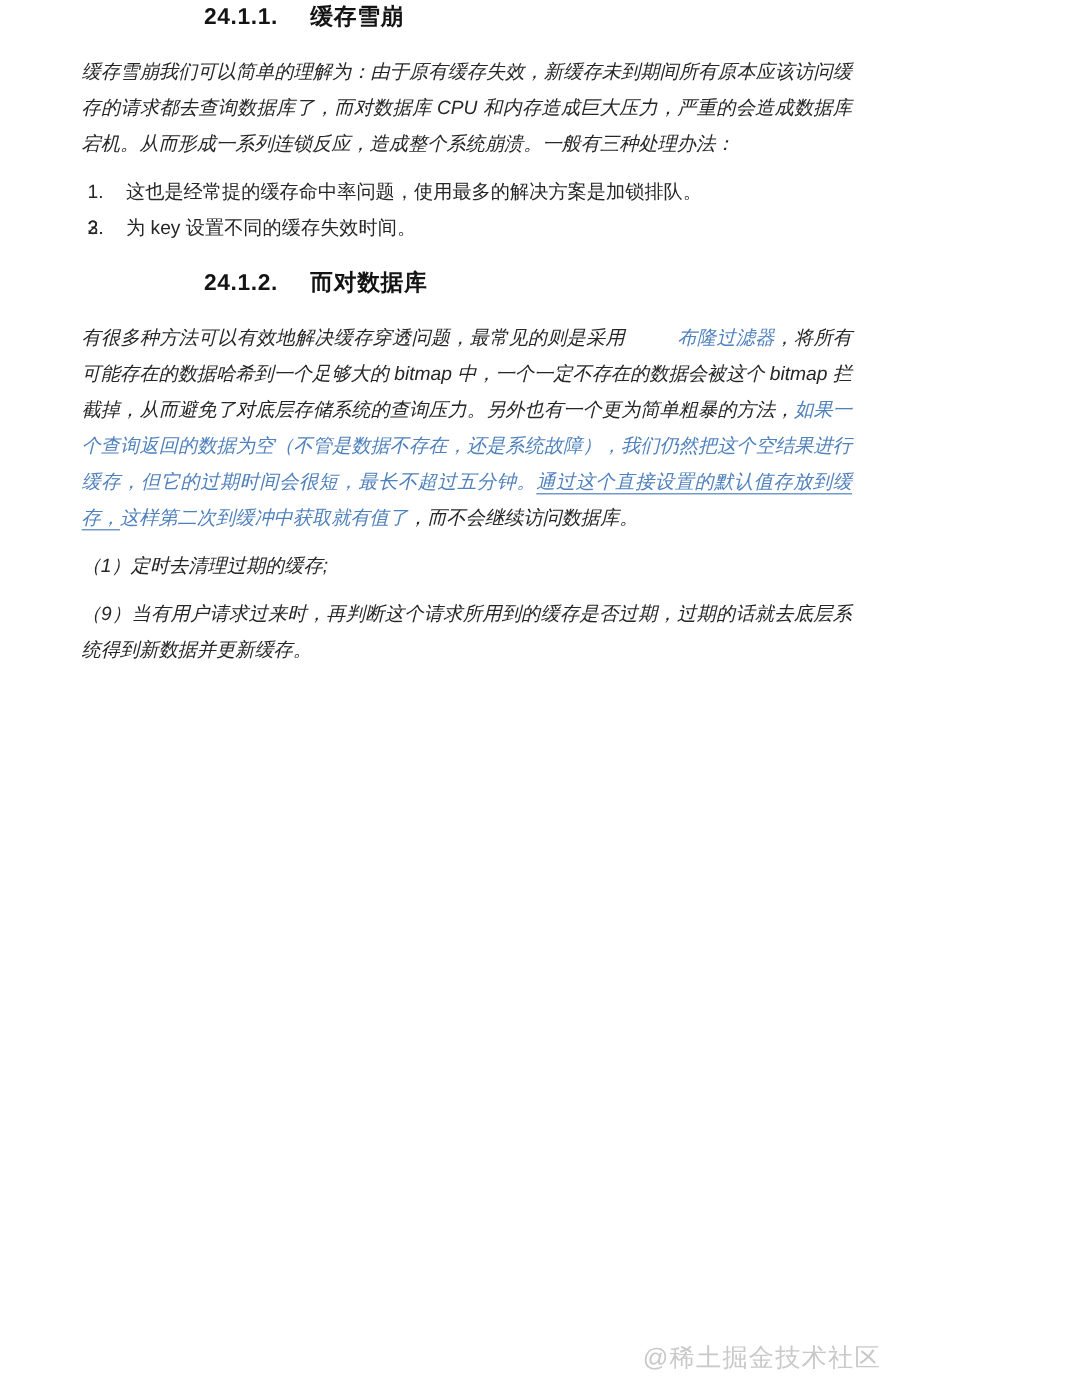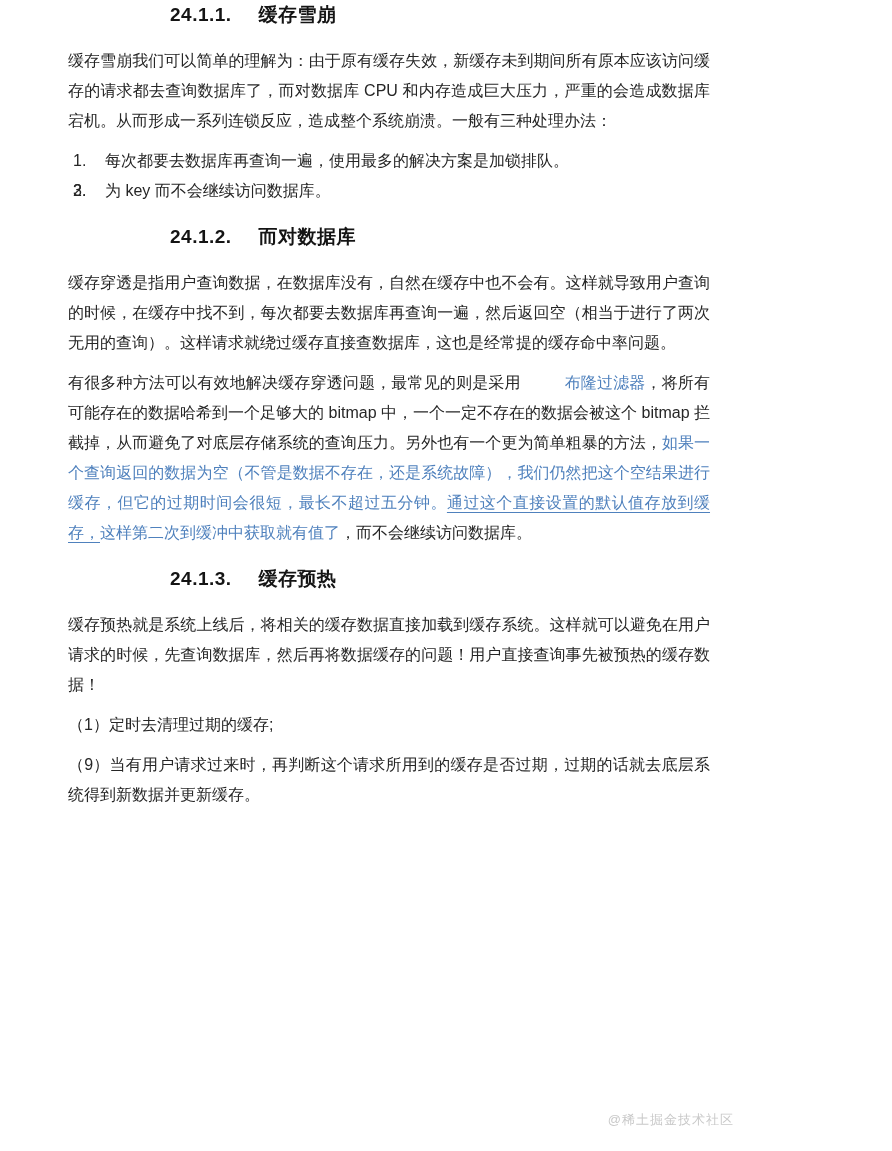--- a/index.html
+++ b/index.html
@@ -23,20 +23,21 @@
     letter-spacing: 0.5px;
   }
   section:first-of-type .heading { margin-top: 0; }
   .h-num { margin-right: 27px; }
   .para {
     font-size: 16px;
     line-height: 30px;
     text-align: justify;
     margin: 0 0 10px 0;
     color: var(--text, #262626);
+    font-style: italic;
   }
   .num-list {
     list-style: none;
     margin: 0 0 10px 0;
   }
   .num-list li {
     position: relative;
     padding-left: 37px;
     font-size: 16px;
     line-height: 30px;
@@ -56,65 +57,58 @@
   .blue { color: var(--link, #4f81bd); }
   .blue-underline {
     color: var(--link, #4f81bd);
     text-decoration: underline;
     text-underline-offset: 4px;
     text-decoration-thickness: 1px;
   }
   .watermark {
     position: absolute;
     right: 11px;
-    bottom: 22px;
-    font-size: 13px;
+    bottom: 6px;
+    font-size: 21px;
     color: var(--wm, #c9c9c9);
     letter-spacing: 1px;
   }
 </style>
 </head>
 <body>
 
 <div class="page">
 
   <section>
     <h2 class="heading">
       <span class="h-num">24.1.1.</span><span class="h-title">缓存雪崩</span>
     </h2>
     <p class="para">缓存雪崩我们可以简单的理解为：由于原有缓存失效，新缓存未到期间所有原本应该访问缓存的请求都去查询数据库了，而对数据库 CPU 和内存造成巨大压力，严重的会造成数据库宕机。从而形成一系列连锁反应，造成整个系统崩溃。一般有三种处理办法：</p>
     <ol class="num-list">
       <li>
         <span class="li-num">1.</span>
-        <span class="li-text">每次都要去数据库再查询一遍，使用最多的解决方案是加锁排队。</span>
+        <span class="li-text">这也是经常提的缓存命中率问题，使用最多的解决方案是加锁排队。</span>
       </li>
       <li>
         <span class="li-num">2.</span>
       </li>
       <li>
         <span class="li-num">3.</span>
-        <span class="li-text">为 key 而不会继续访问数据库。</span>
+        <span class="li-text">为 key 设置不同的缓存失效时间。</span>
       </li>
     </ol>
   </section>
 
   <section>
     <h2 class="heading">
       <span class="h-num">24.1.2.</span><span class="h-title">而对数据库</span>
     </h2>
-    <p class="para">缓存穿透是指用户查询数据，在数据库没有，自然在缓存中也不会有。这样就导致用户查询的时候，在缓存中找不到，每次都要去数据库再查询一遍，然后返回空（相当于进行了两次无用的查询）。这样请求就绕过缓存直接查数据库，这也是经常提的缓存命中率问题。</p>
     <p class="para"><span>有很多种方法可以有效地解决缓存穿透问题，最常见的则是采用</span><a class="link">布隆过滤器</a><span>，将所有可能存在的数据哈希到一个足够大的 bitmap 中，一个一定不存在的数据会被这个 bitmap 拦截掉，从而避免了对底层存储系统的查询压力。另外也有一个更为简单粗暴的方法，</span><span class="blue">如果一个查询返回的数据为空（不管是数据不存在，还是系统故障），我们仍然把这个空结果进行缓存，但它的过期时间会很短，最长不超过五分钟。</span><span class="blue-underline">通过这个直接设置的默认值存放到缓存，</span><span class="blue">这样第二次到缓冲中获取就有值了</span><span>，而不会继续访问数据库。</span></p>
   </section>
 
-  <section>
-    <h2 class="heading">
-      <span class="h-num">24.1.3.</span><span class="h-title">缓存预热</span>
-    </h2>
-    <p class="para">缓存预热就是系统上线后，将相关的缓存数据直接加载到缓存系统。这样就可以避免在用户请求的时候，先查询数据库，然后再将数据缓存的问题！用户直接查询事先被预热的缓存数据！</p>
-  </section>
 
   <section>
     <p class="para">（1）定时去清理过期的缓存;</p>
     <p class="para">（9）当有用户请求过来时，再判断这个请求所用到的缓存是否过期，过期的话就去底层系统得到新数据并更新缓存。</p>
   </section>
 
 
   <div class="watermark">@稀土掘金技术社区</div>
 </div>
 

